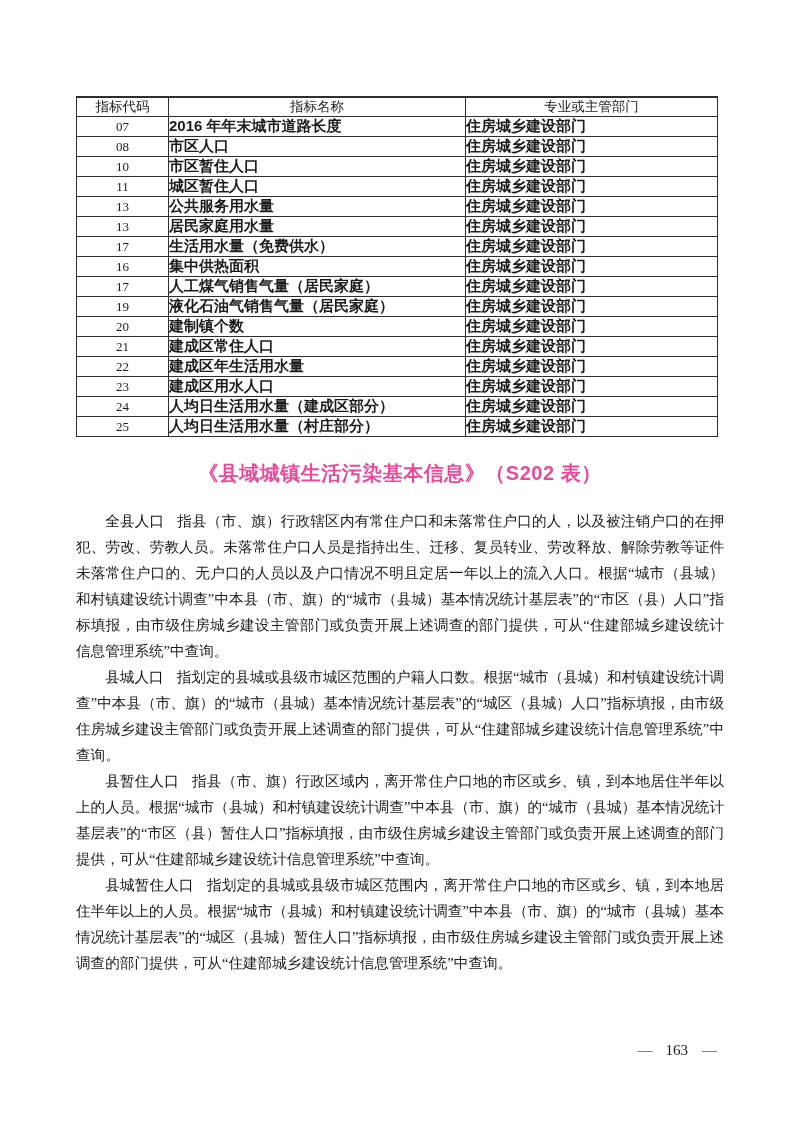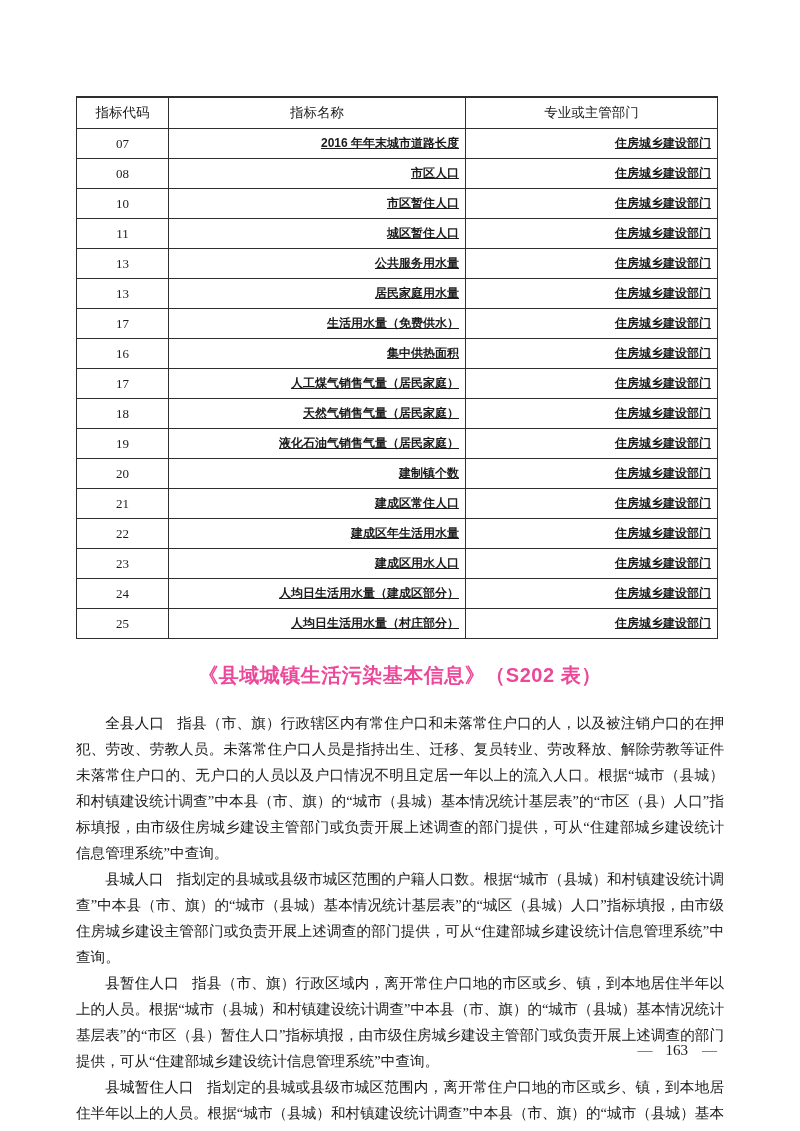--- a/index.html
+++ b/index.html
@@ -23,46 +23,45 @@
   table.indicators {
     border-collapse: collapse;
     width: 641px;
     table-layout: fixed;
     font-size: 13px;
   }
   table.indicators th,
   table.indicators td {
     border: 1px solid #2e2e2e;
     height: 19px;
-    padding: 6px;
+    padding: 0;
     overflow: hidden;
     white-space: nowrap;
   }
   table.indicators { border-top: 2px solid #2e2e2e; }
   col.col-code { width: 92px; }
   col.col-name { width: 297px; }
   col.col-dept { width: 252px; }
   th {
     font-weight: normal;
     text-align: center;
     font-size: 13.5px;
     font-family: "Liberation Serif", serif;
   }
   td.c0 {
     text-align: center;
     font-family: "Liberation Serif", serif;
     margin-top: 24px;
   }
   td.c1, td.c2 {
-    text-align: right;
+    text-align: left;
     padding-left: 7px;
     font-family: "Liberation Sans", sans-serif;
     font-weight: 600;
-    font-size: 12px;
-    text-decoration: underline;
+    font-size: 15px;
   }
   
   h1.section-title {
     margin: 22px 0 0 0;
     text-align: center;
     font-size: 20px;
     line-height: 28px;
     font-weight: bold;
     font-family: "Liberation Sans", sans-serif;
     letter-spacing: 0.5px;
@@ -163,25 +162,20 @@
             <td class="c0">16</td>
             <td class="c1">集中供热面积</td>
             <td class="c2">住房城乡建设部门</td>
           </tr>
           <tr>
             <td class="c0">17</td>
             <td class="c1">人工煤气销售气量（居民家庭）</td>
             <td class="c2">住房城乡建设部门</td>
           </tr>
           <tr>
-            <td class="c0">18</td>
-            <td class="c1">天然气销售气量（居民家庭）</td>
-            <td class="c2">住房城乡建设部门</td>
-          </tr>
-          <tr>
             <td class="c0">19</td>
             <td class="c1">液化石油气销售气量（居民家庭）</td>
             <td class="c2">住房城乡建设部门</td>
           </tr>
           <tr>
             <td class="c0">20</td>
             <td class="c1">建制镇个数</td>
             <td class="c2">住房城乡建设部门</td>
           </tr>
           <tr>

